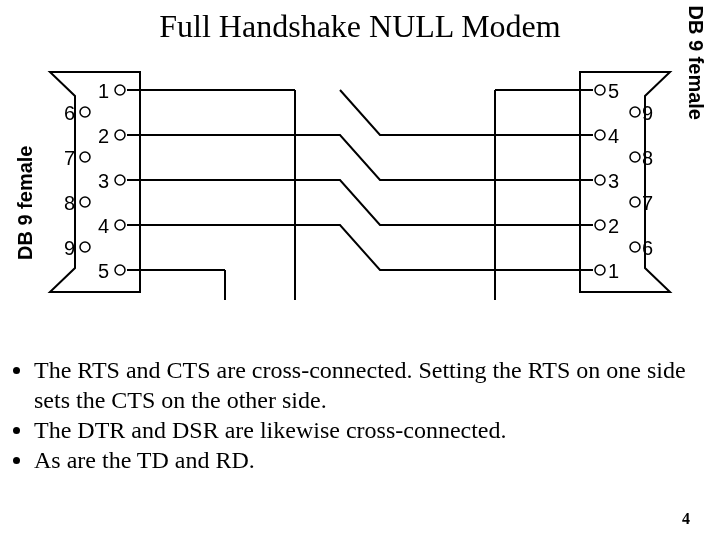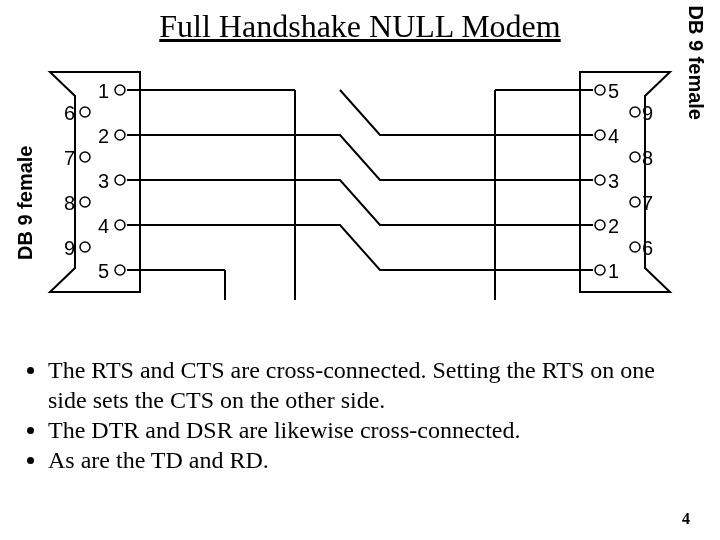--- a/index.html
+++ b/index.html
@@ -11,21 +11,20 @@
     position: relative;
     overflow: hidden;
   }
   .title {
     position: absolute;
     top: 8px;
     left: 0;
     right: 0;
     text-align: center;
     font-size: 32px;
-    text-decoration: underline;
     color: #000;
   }
   .diagram-area {
     position: absolute;
     top: 60px;
     left: 20px;
     width: 680px;
     height: 280px;
   }
   .label-left, .label-right {
@@ -54,21 +53,21 @@
   }
   .bullets {
     position: absolute;
     top: 355px;
     left: 30px;
     right: 30px;
   }
   .bullets li {
     font-size: 24px;
     line-height: 1.25;
-    margin-left: 18px;
+    margin-left: 4px;
     list-style: disc;
     color: #000;
   }
   .page-num {
     position: absolute;
     right: 30px;
     bottom: 12px;
     font-weight: bold;
     font-size: 16px;
   }

